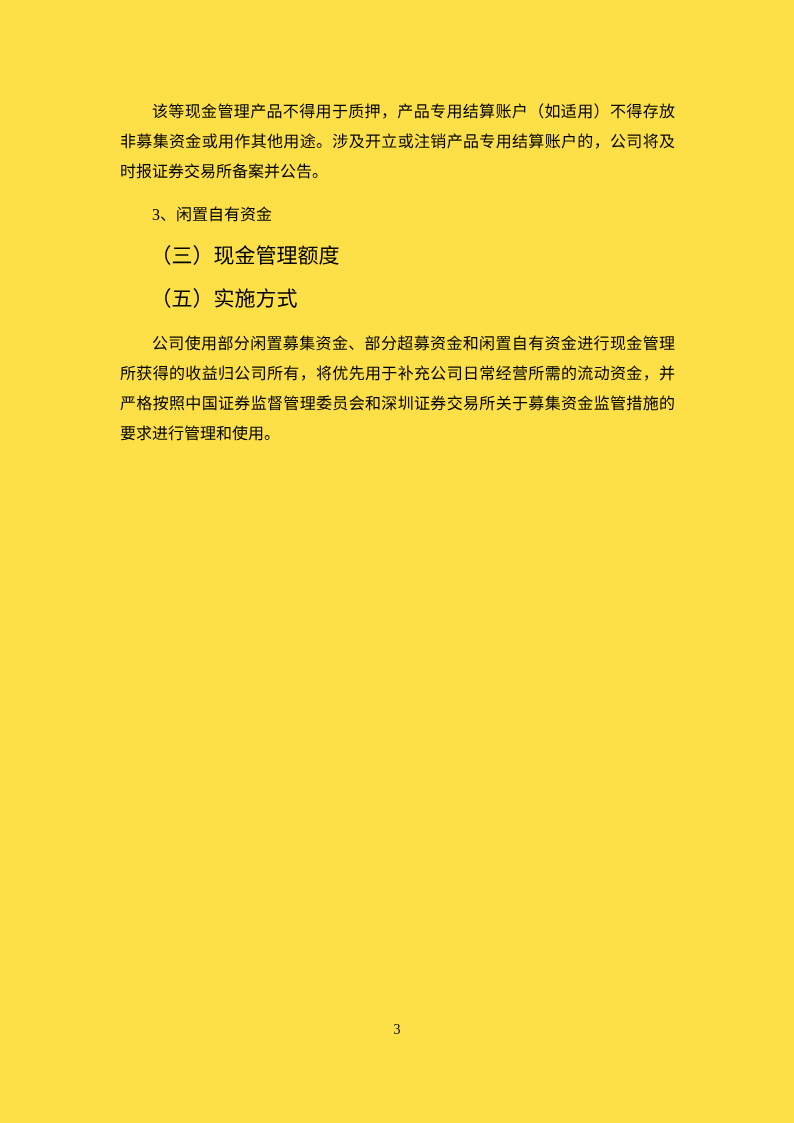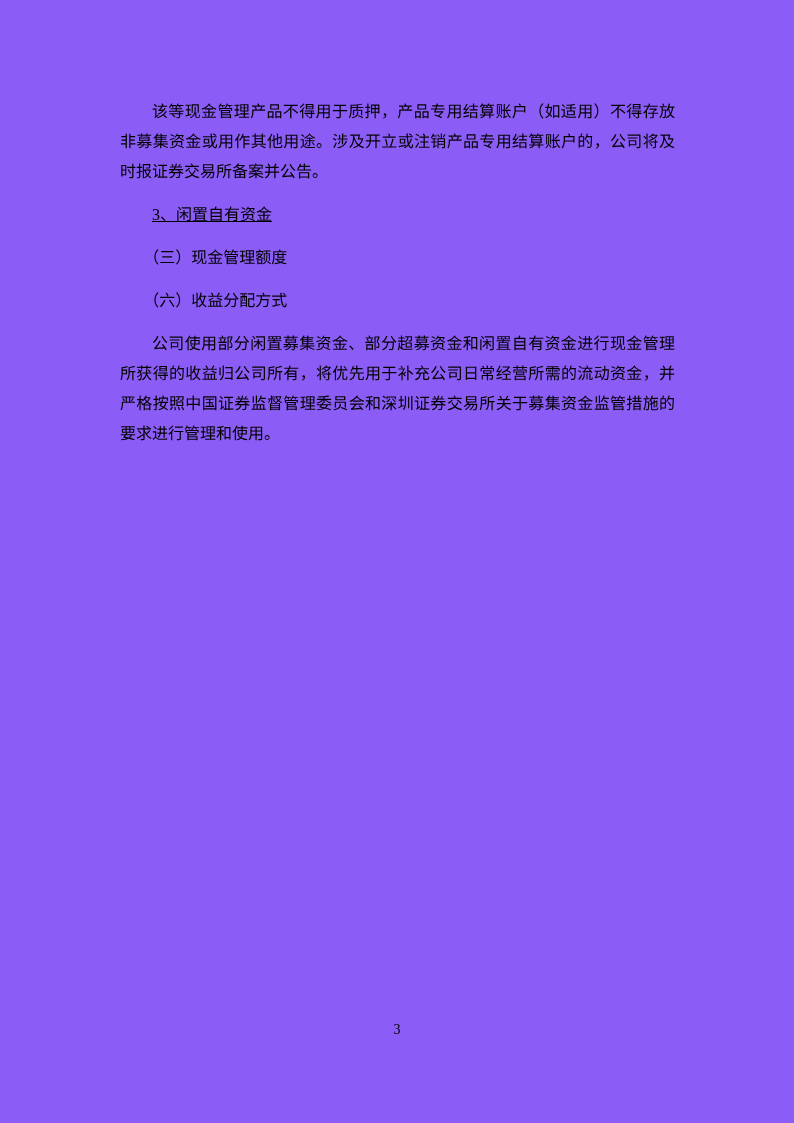--- a/index.html
+++ b/index.html
@@ -5,21 +5,21 @@
   html, body {
     margin: 0;
     padding: 0;
     background: #ffffff;
   }
   .page {
     position: relative;
     width: 794px;
     height: 1123px;
     margin: 0 auto;
-    background: #8b5cf6;
+    background: #fde047;
     box-sizing: border-box;
     padding: 84px 119px 0 120px;
     overflow: hidden;
     font-family: "Liberation Serif", "DejaVu Serif", serif;
     font-size: 16px;
     line-height: 30px;
     color: #000000;
     text-align: justify;
   }
   .block {
@@ -27,28 +27,28 @@
   }
   .body-para {
     text-indent: 2em;
   }
   .heading-num {
     text-indent: 2em;
     font-weight: normal;
     font-size: 16px;
     margin: 13px 0;
     line-height: 30px;
-    text-decoration: underline;
   }
   .heading-paren {
     text-indent: 1.45em;
     font-weight: normal;
-    font-size: 16px;
+    font-size: 21px;
     margin: 13px 0;
     line-height: 30px;
+    font-family: Liberation Mono, monospace;
   }
   .footer {
     position: absolute;
     left: 0;
     right: 0;
     top: 1022px;
     text-align: center;
     text-indent: 0;
     font-size: 14px;
     line-height: 16px;
@@ -63,21 +63,21 @@
   <p class="block body-para">该等现金管理产品不得用于质押，产品专用结算账户（如适用）不得存放非募集资金或用作其他用途。涉及开立或注销产品专用结算账户的，公司将及时报证券交易所备案并公告。</p>
 
   <h3 class="block heading-num">3、闲置自有资金</h3>
 
 
   <h3 class="block heading-paren">（三）现金管理额度</h3>
 
 
 
 
+  <h3 class="block heading-paren">（五）实施方式</h3>
 
 
-  <h3 class="block heading-paren">（六）收益分配方式</h3>
 
   <p class="block body-para">公司使用部分闲置募集资金、部分超募资金和闲置自有资金进行现金管理所获得的收益归公司所有，将优先用于补充公司日常经营所需的流动资金，并严格按照中国证券监督管理委员会和深圳证券交易所关于募集资金监管措施的要求进行管理和使用。</p>
 
   <div class="footer">3</div>
 
 </div>
 
 </body></html>

